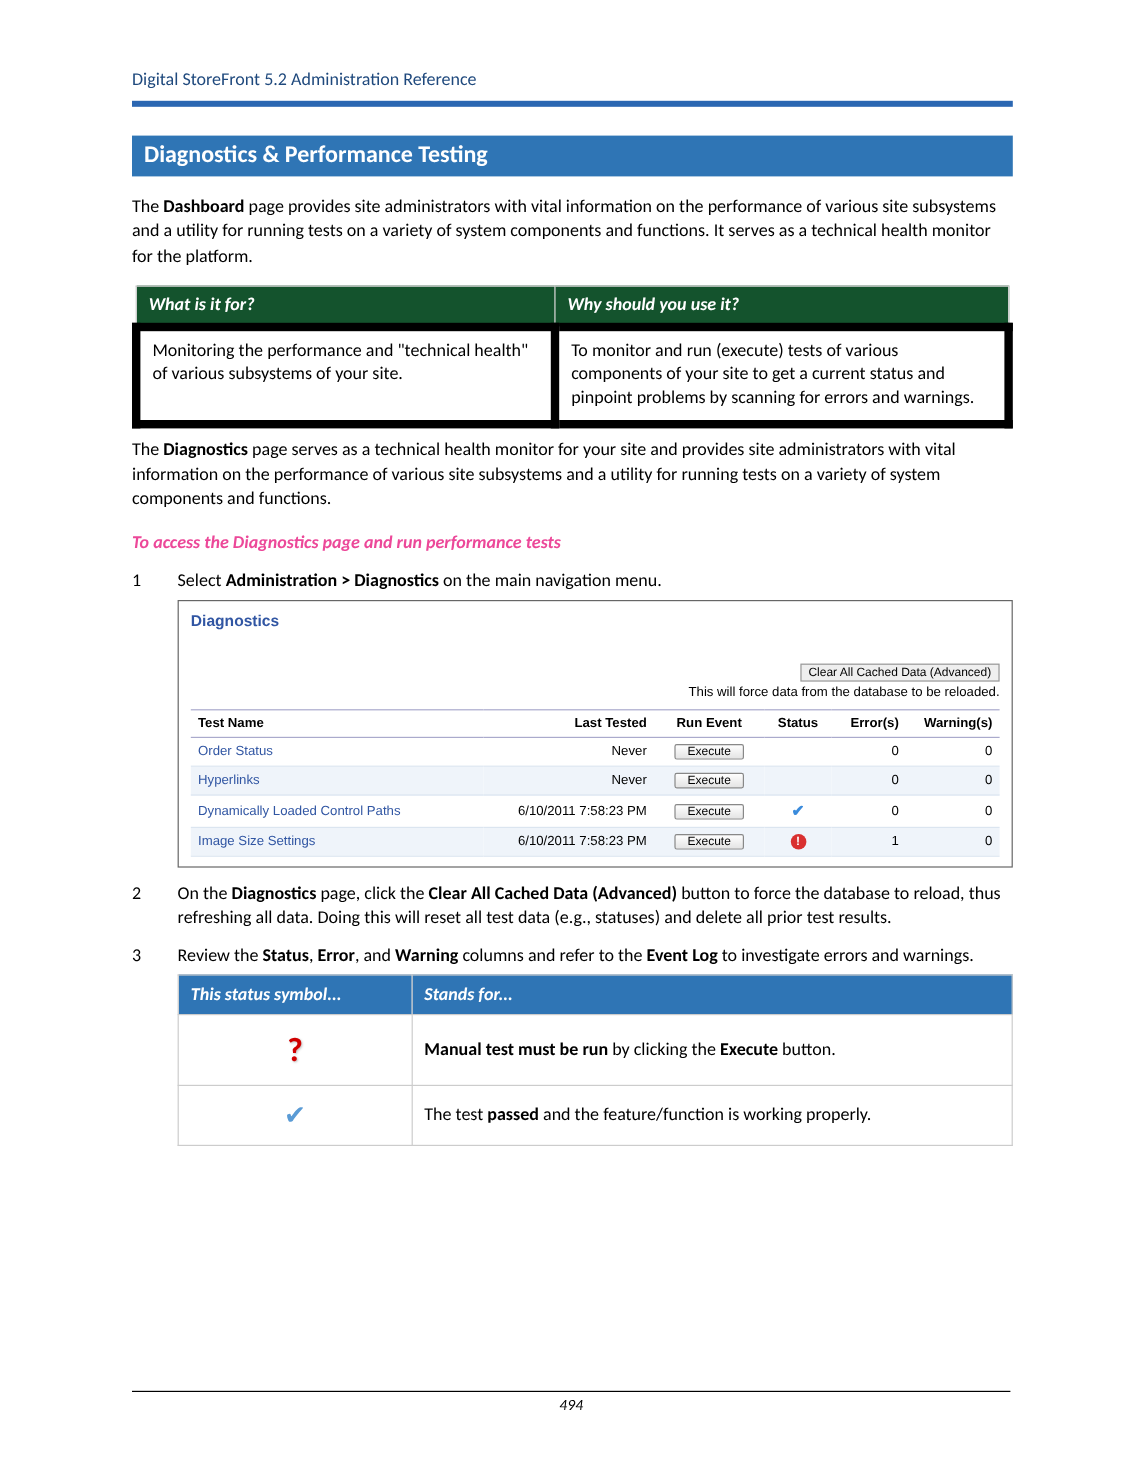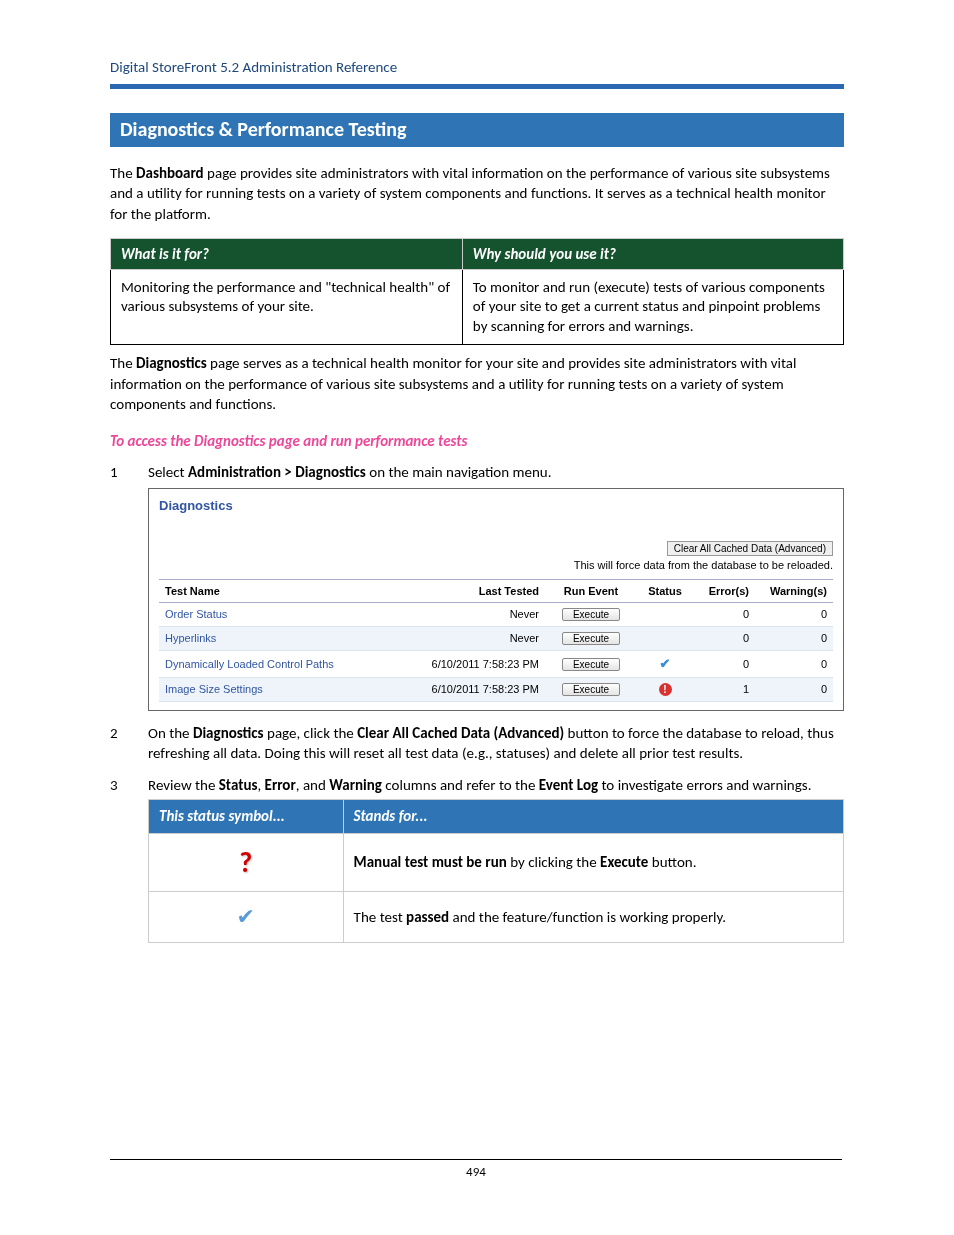--- a/index.html
+++ b/index.html
@@ -49,21 +49,21 @@
     background: #14532d;
     color: #fff;
     text-align: left;
     font-style: italic;
     font-weight: bold;
     font-size: 15px;
     padding: 6px 10px;
     border: 1px solid #ccc;
   }
   table.info td {
-    border: 1px solid #000000;
+    border: 7px solid #000000;
     padding: 8px 10px;
     vertical-align: top;
     font-size: 15px;
     line-height: 1.3;
   }
   .subheading-italic {
     color: #ec4899;
     font-style: italic;
     font-weight: bold;
     font-size: 15px;
@@ -236,20 +236,21 @@
   }
   .footer {
     position: absolute;
     bottom: 56px;
     left: 110px;
     right: 112px;
     border-top: 1px solid #000;
     text-align: center;
     font-size: 13px;
     padding-top: 4px;
+    font-style: italic;
   }
 </style>
 </head>
 <body>
 
 <div class="page">
   <div class="header-title">Digital StoreFront 5.2 Administration Reference</div>
   <div class="header-rule"></div>
 
   <h2 class="section-heading">Diagnostics &amp; Performance Testing</h2>

